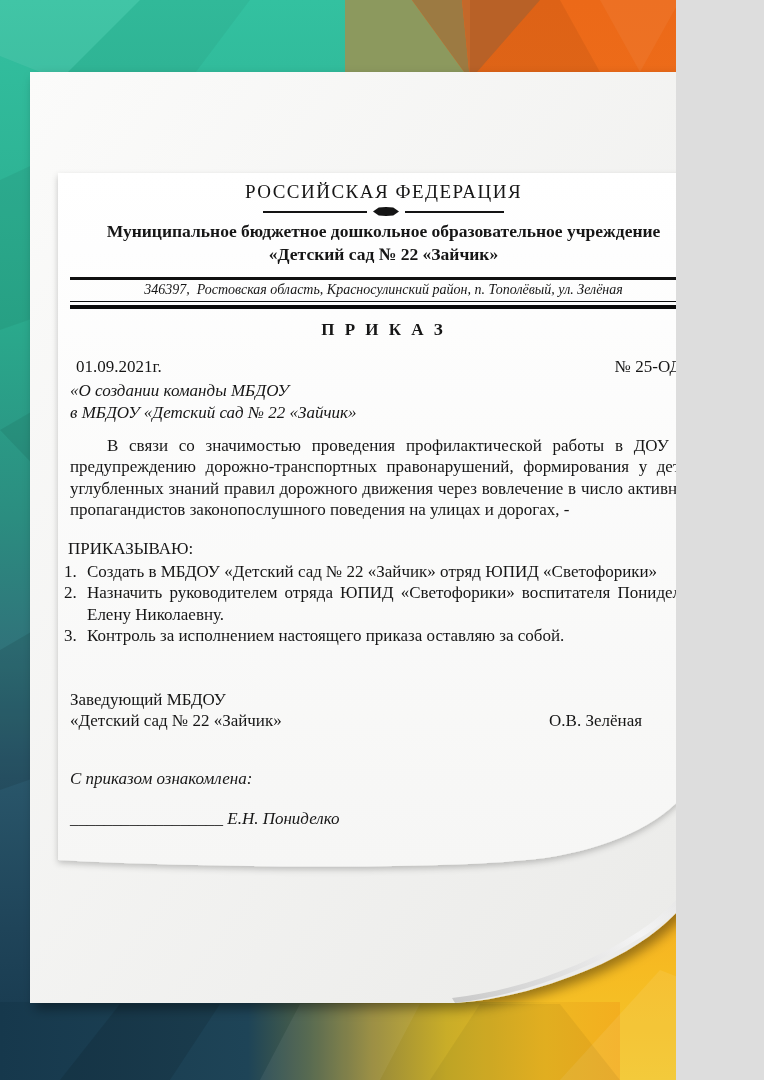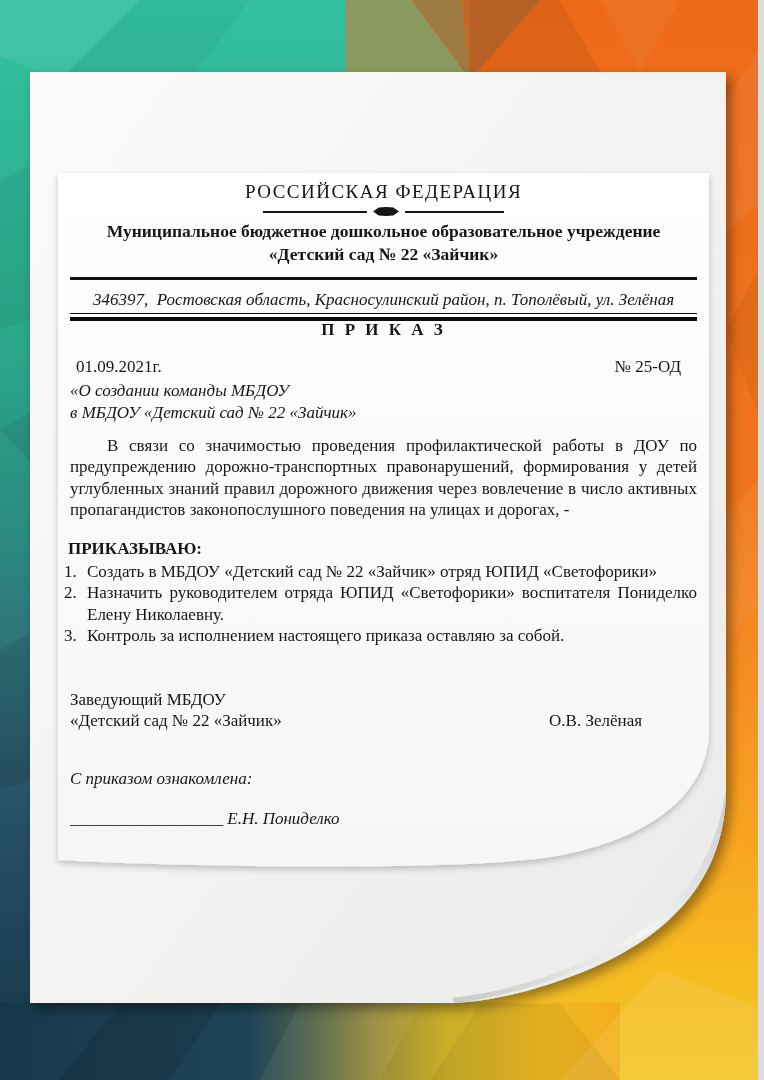--- a/index.html
+++ b/index.html
@@ -1,42 +1,42 @@
 <!DOCTYPE html>
 <html><head>
 <meta charset="utf-8">
 <style>
   html,body{margin:0;padding:0;}
   body{width:764px;height:1080px;overflow:hidden;background:#ddd;
        font-family:"Liberation Serif","DejaVu Serif",serif;}
-  .stage{position:relative;width:758px;height:1080px;overflow:hidden;}
+  .stage{position:relative;width:676px;height:1080px;overflow:hidden;}
   .stage svg{position:absolute;left:0;top:0;}
 
   
   .doc-content{position:absolute;left:58px;top:173px;width:651px;height:690px;
                color:#161616;font-size:17px;z-index:3;}
   .blk{position:absolute;left:12px;right:12px;}
   .center{text-align:center;}
   .b-country{top:8px;font-size:19px;letter-spacing:1.5px;}
   .b-underline{top:34px;display:flex;justify-content:center;align-items:center;gap:6px;}
   .hline{height:2px;background:#141414;}
   .hline.l1{width:104px;} .hline.l2{width:99px;}
   .diamond{width:26px;height:9px;background:#141414;
            clip-path:polygon(0 50%,22% 6%,50% 0,78% 6%,100% 50%,78% 94%,50% 100%,22% 94%);}
   .b-org{top:47px;font-weight:700;font-size:17.5px;line-height:23px;}
   .b-rules{top:104px;}
   .rule-a{height:2.5px;background:#101010;}
-  .addr{font-style:italic;font-size:17px;text-align:center;padding:10px 0 3px 0;white-space:pre-wrap;}
+  .addr{font-style:italic;font-size:14px;text-align:center;padding:2px 0 3px 0;white-space:pre-wrap;}
   .rule-b{height:1.3px;background:#101010;margin-bottom:3px;}
   .rule-c{height:4.5px;background:#0b0b0b;}
   .b-prikaz{top:147px;font-weight:700;letter-spacing:3px;}
   .b-daterow{top:184px;left:18px;right:28px;display:flex;justify-content:space-between;}
   .b-subject{top:207px;font-style:italic;line-height:22px;}
   .b-preamble{top:262px;text-align:justify;text-indent:37px;line-height:21.3px;}
-  .b-resolution{top:366px;left:10px;font-weight:700;}
+  .b-resolution{top:366px;left:10px;font-weight:400;}
   .b-items{top:388px;left:6px;line-height:21.3px;}
   .item-row{display:flex;}
   .item-num{flex:none;width:23px;}
   .item-text{flex:1;}
   .just{text-align:justify;}
   .b-zaved{top:489px;margin-top:28px;}
   .b-detsad{top:538px;display:flex;justify-content:space-between;}
   .sign-name{margin-right:55px;}
   .b-oznak{top:596px;font-style:italic;}
   .b-sign{top:636px;font-style:italic;}

